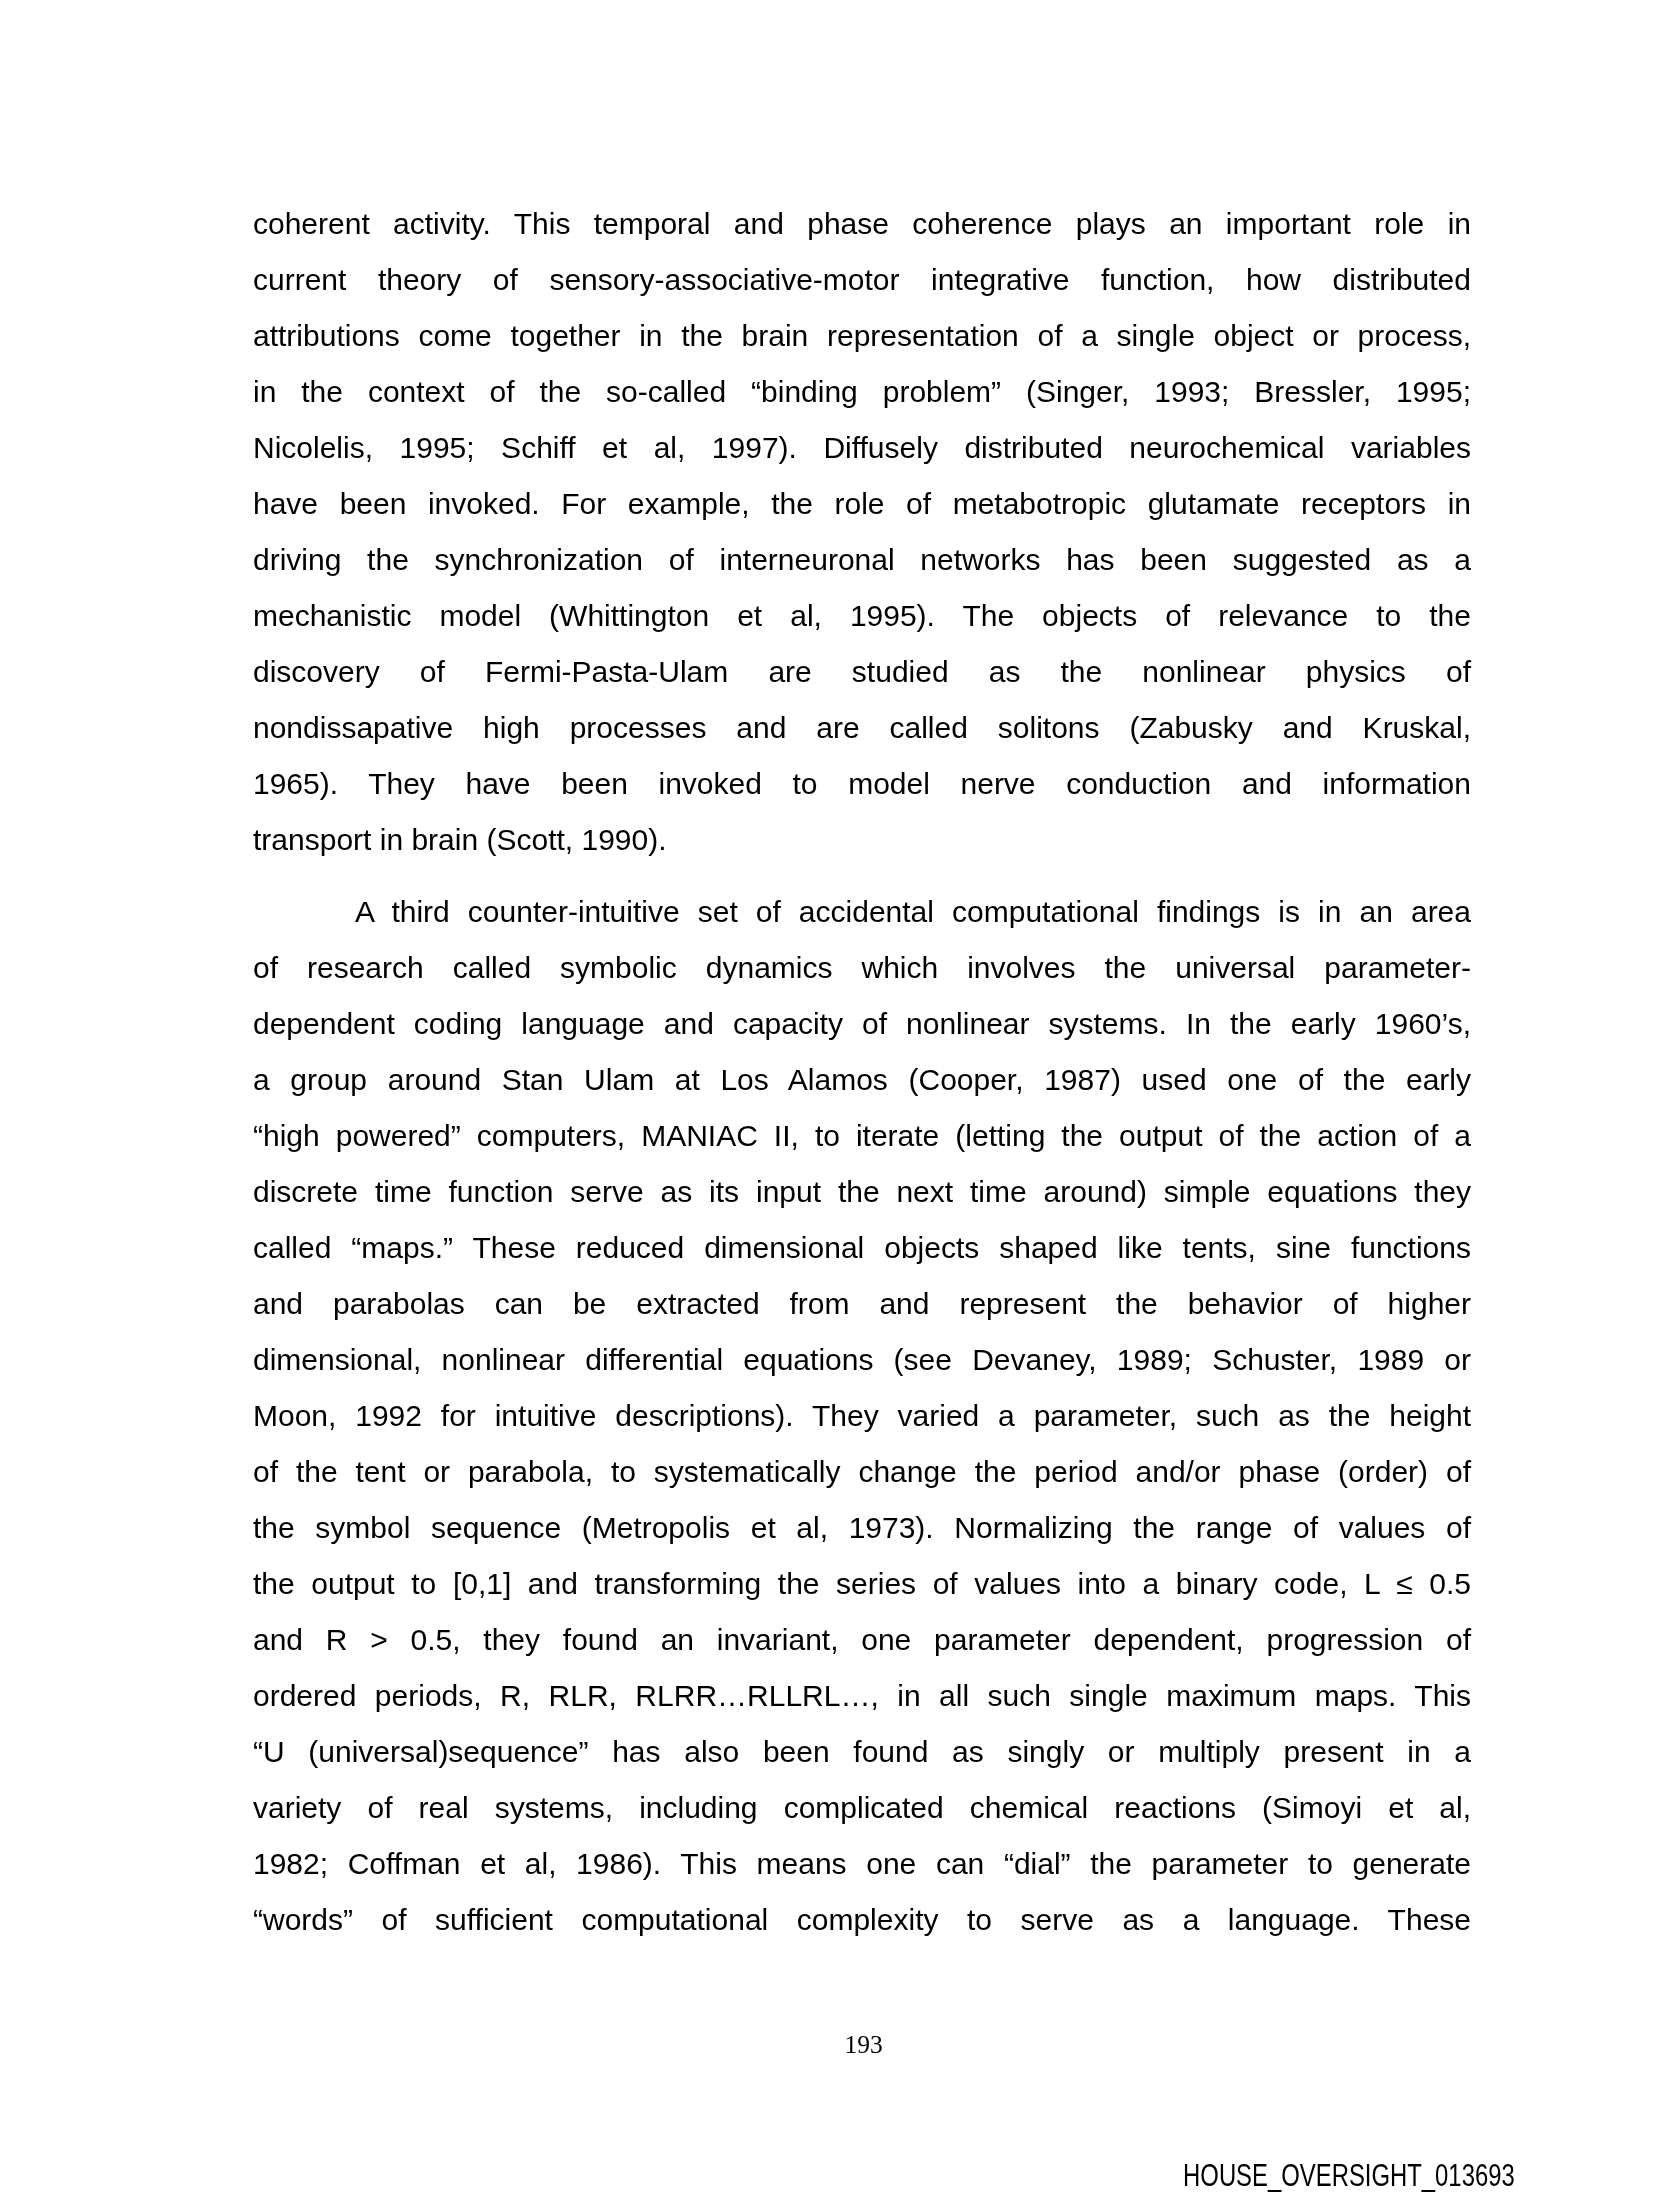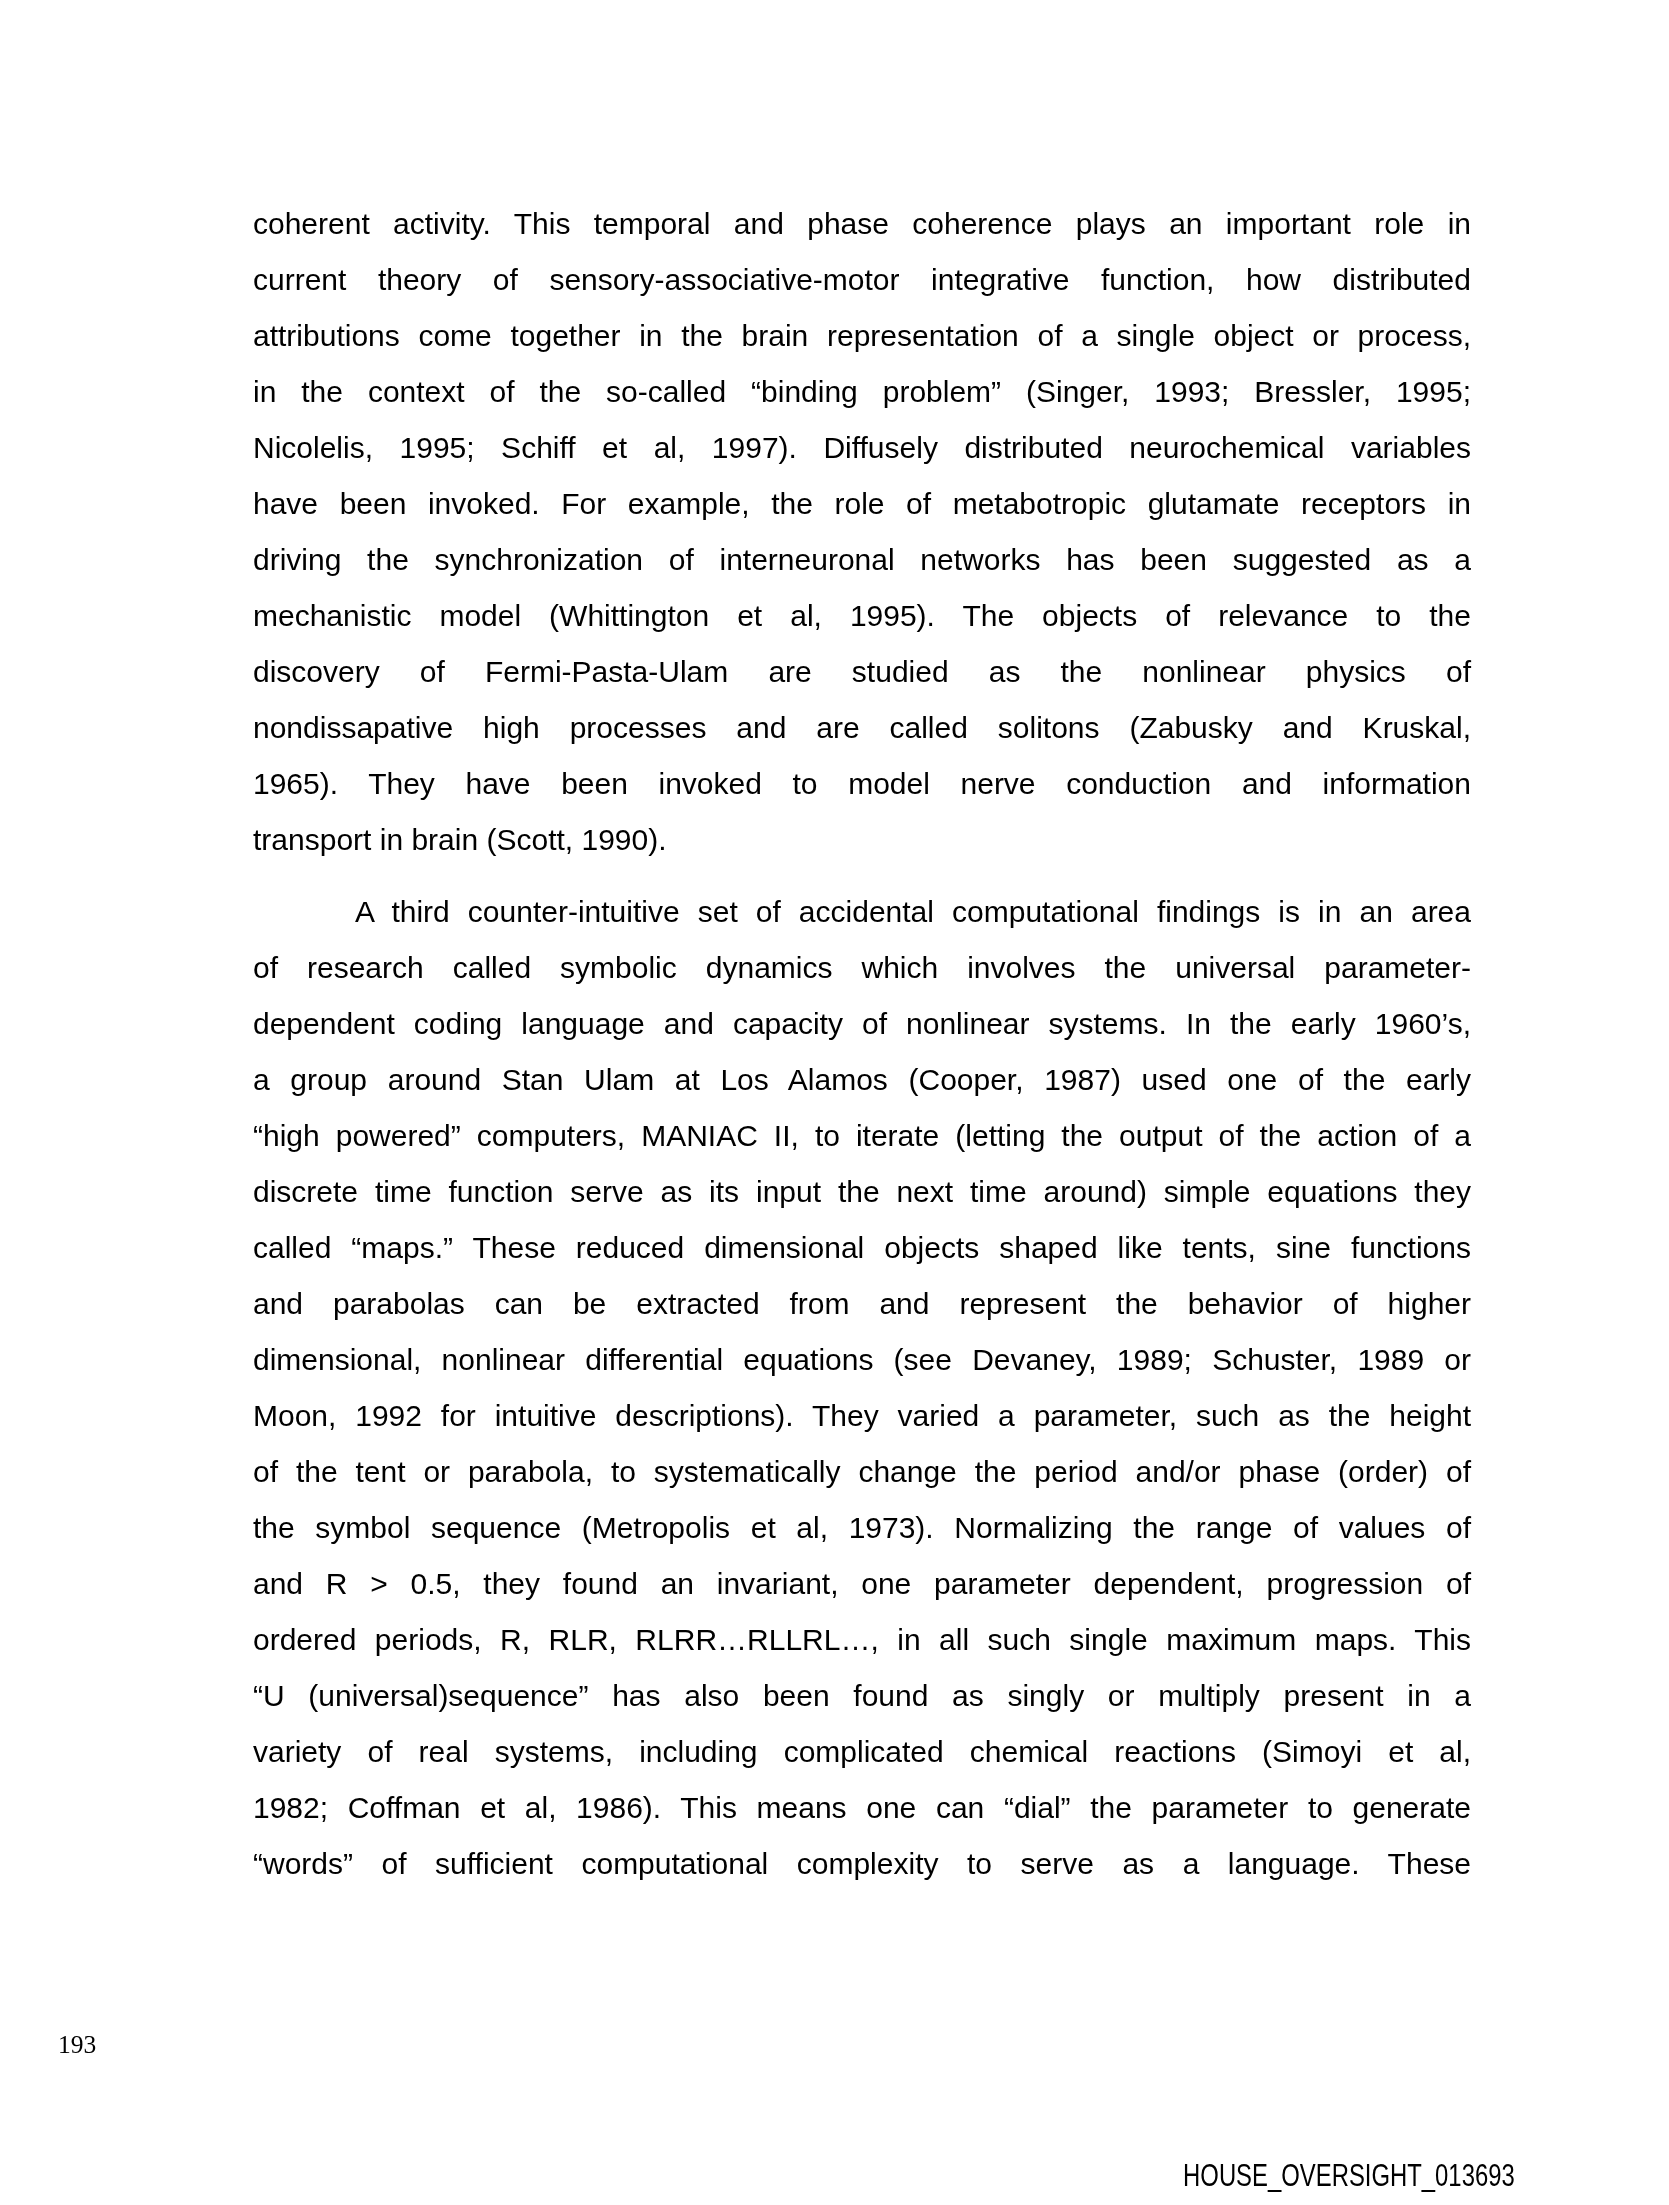--- a/index.html
+++ b/index.html
@@ -50,21 +50,21 @@
     text-align-last: left;
   }
   .line.indent {
     padding-left: 102px;
   }
   .page-number {
     position: absolute;
     left: 0;
     width: 1669px;
     top: 2028px;
-    text-align: left;
+    text-align: center;
     font-family: "Liberation Serif", "DejaVu Serif", serif;
     font-size: 25.5px;
     line-height: 33px;
     padding-left: 58px;
     box-sizing: border-box;
   }
   .bates {
     position: absolute;
     right: 154px;
     top: 2157px;
@@ -103,20 +103,21 @@
       <span class="line">dependent coding language and capacity of nonlinear systems. In the early 1960’s,</span>
       <span class="line">a group around Stan Ulam at Los Alamos (Cooper, 1987) used one of the early</span>
       <span class="line">“high powered” computers, MANIAC II, to iterate (letting the output of the action of a</span>
       <span class="line">discrete time function serve as its input the next time around) simple equations they</span>
       <span class="line">called “maps.” These reduced dimensional objects shaped like tents, sine functions</span>
       <span class="line">and parabolas can be extracted from and represent the behavior of higher</span>
       <span class="line">dimensional, nonlinear differential equations (see Devaney, 1989; Schuster, 1989 or</span>
       <span class="line">Moon, 1992 for intuitive descriptions). They varied a parameter, such as the height</span>
       <span class="line">of the tent or parabola, to systematically change the period and/or phase (order) of</span>
       <span class="line">the symbol sequence (Metropolis et al, 1973). Normalizing the range of values of</span>
+      <span class="line">the output to [0,1] and transforming the series of values into a binary code, L ≤ 0.5</span>
       <span class="line">and R &gt; 0.5, they found an invariant, one parameter dependent, progression of</span>
       <span class="line">ordered periods, R, RLR, RLRR…RLLRL…, in all such single maximum maps. This</span>
       <span class="line">“U (universal)sequence” has also been found as singly or multiply present in a</span>
       <span class="line">variety of real systems, including complicated chemical reactions (Simoyi et al,</span>
       <span class="line">1982; Coffman et al, 1986). This means one can “dial” the parameter to generate</span>
       <span class="line">“words” of sufficient computational complexity to serve as a language. These</span>
     </div>
 
   </div>
 

